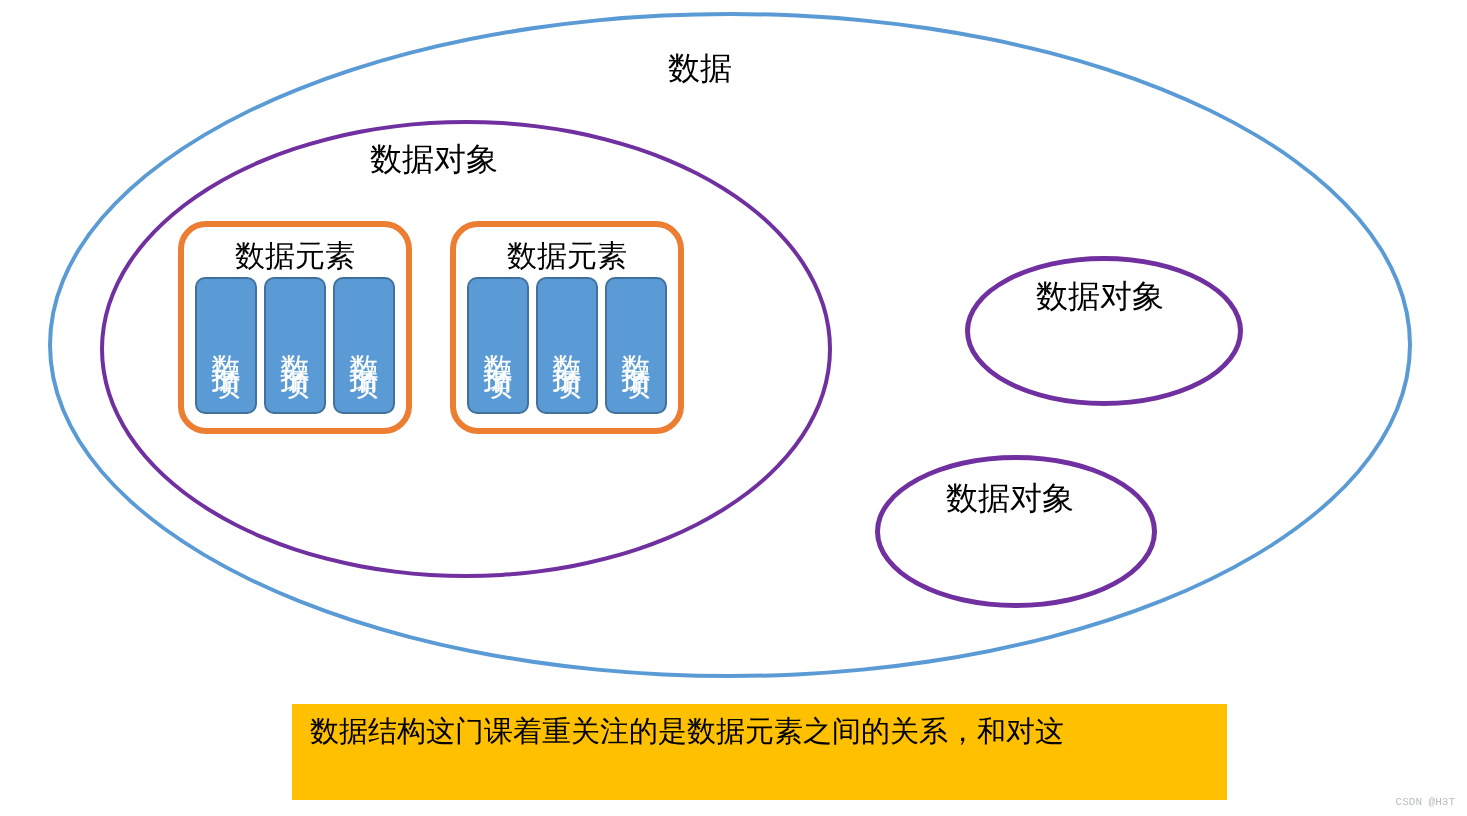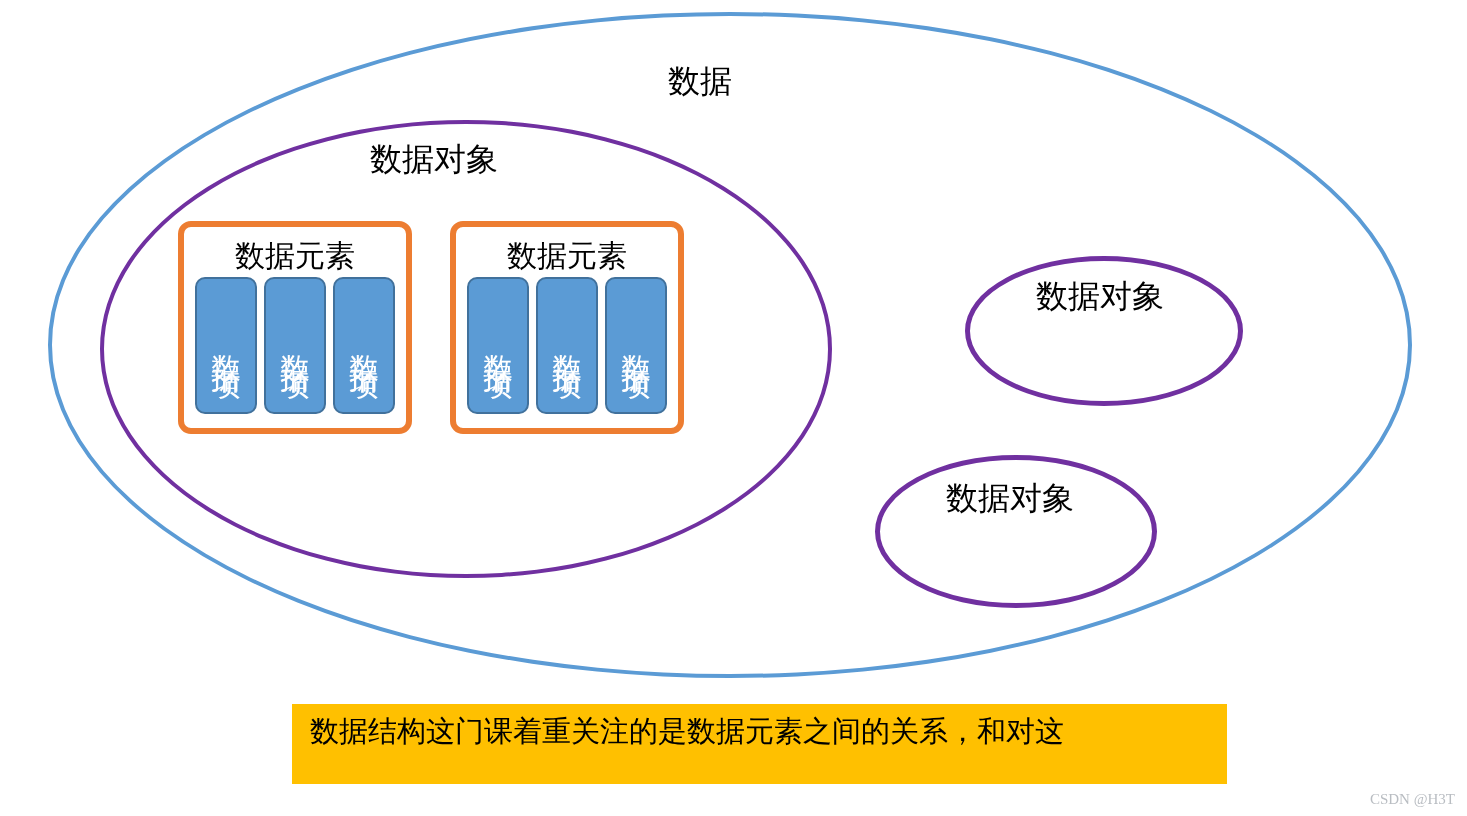--- a/index.html
+++ b/index.html
@@ -34,33 +34,33 @@
     left: 875px; top: 455px; width: 282px; height: 153px;
     border: 5px solid var(--object-ellipse, #7030A0);
   }
   .label {
     position: absolute;
     transform: translate(-50%, -50%);
     font-size: 32px;
     white-space: nowrap;
     line-height: 1.1;
   }
-  .lbl-data      { left: 700px;  top: 82px; text-align: right;  }
+  .lbl-data      { left: 700px;  top: 69px; text-align: right;  }
   .lbl-obj-main  { left: 434px;  top: 160px; }
   .lbl-obj-r1    { left: 1100px; top: 297px; }
   .lbl-obj-r2    { left: 1010px; top: 499px; }
 
   .element-box {
     position: absolute;
     top: 221px;
     width: 234px;
     height: 213px;
     box-sizing: border-box;
     border: 6px solid var(--element-border, #ED7D31);
-    border-radius: 13px;
+    border-radius: 28px;
     background: #ffffff;
   }
   .element-box-1 { left: 178px; }
   .element-box-2 { left: 450px; }
   .element-title {
     text-align: center;
     font-size: 30px;
     margin-top: 8px;
     height: 42px;
     line-height: 42px;
@@ -85,33 +85,33 @@
   .vtext {
     writing-mode: vertical-rl;
     text-orientation: upright;
     font-size: 29px;
     letter-spacing: 10px;
     line-height: 1;
   }
   .caption-box {
     position: absolute;
     left: 292px; top: 704px;
-    width: 935px; height: 80px;
+    width: 935px; height: 96px;
     box-sizing: border-box;
     background: var(--caption-bg, #FFC000);
     padding: 7px 0 0 18px;
     font-size: 29px;
     line-height: 41px;
   }
   .watermark {
     position: absolute;
     right: 12px;
     bottom: 8px;
-    font-family: Liberation Serif, serif;
-    font-size: 15px;
+    font-family: Liberation Mono, monospace;
+    font-size: 11px;
     color: #b9bdc2;
   }
 </style>
 </head>
 <body>
 
 <div class="canvas">
 
   <div class="ellipse outer-ellipse"></div>
   <div class="label lbl-data">数据</div>

